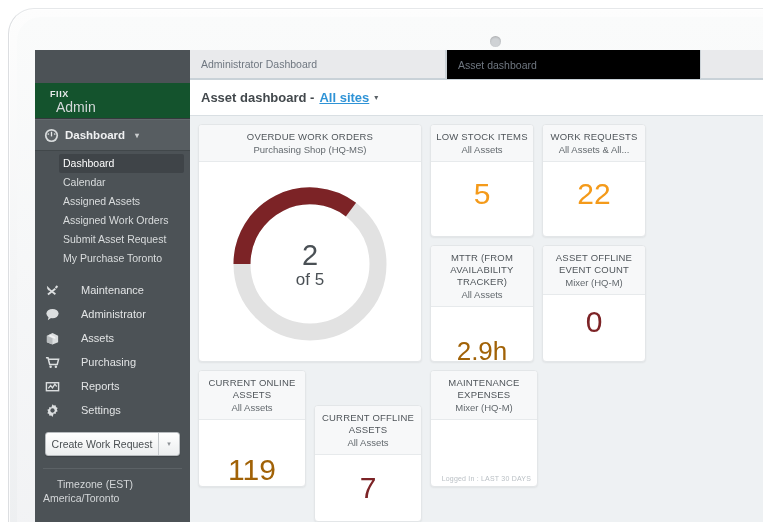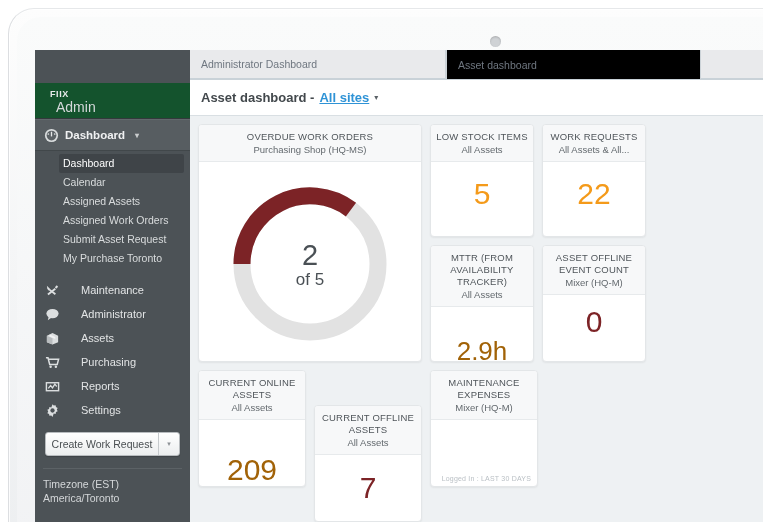--- a/index.html
+++ b/index.html
@@ -133,21 +133,21 @@
   }
   .cwr-split {
     width: 20px;
     border-left: 1px solid #c6cacd;
     display: flex; align-items: center; justify-content: center;
     font-size: 7px; color: #8d9296;
   }
 
   .tz-sep { margin: 12px 8px 0 8px; border-top: 1px solid #5c6266; }
   .tz { padding: 8px 0 0 8px; }
-  .tz-line1 { font-size: 10.5px; color: #d4d7d9; line-height: 14px; }
+  .tz-line1 { font-size: 10.5px; color: #d4d7d9; line-height: 14px; margin-left: 14px; }
   .tz-line2 { font-size: 10.5px; color: #d4d7d9; line-height: 14px; }
 
   
   .main {
     position: absolute;
     left: 155px; top: 0;
     width: 580px; height: 480px;
     background: #ffffff;
   }
 
@@ -488,21 +488,21 @@
             <div class="metric maroon">0</div>
           </div>
         </div>
 
         <div class="card" id="card-online">
           <div class="card-head">
             <div class="card-title">CURRENT ONLINE ASSETS</div>
             <div class="card-sub">All Assets</div>
           </div>
           <div class="card-body">
-            <div class="metric dark">209</div>
+            <div class="metric dark">119</div>
           </div>
         </div>
 
         <div class="card" id="card-offassets">
           <div class="card-head">
             <div class="card-title">CURRENT OFFLINE ASSETS</div>
             <div class="card-sub">All Assets</div>
           </div>
           <div class="card-body">
             <div class="metric maroon">7</div>

